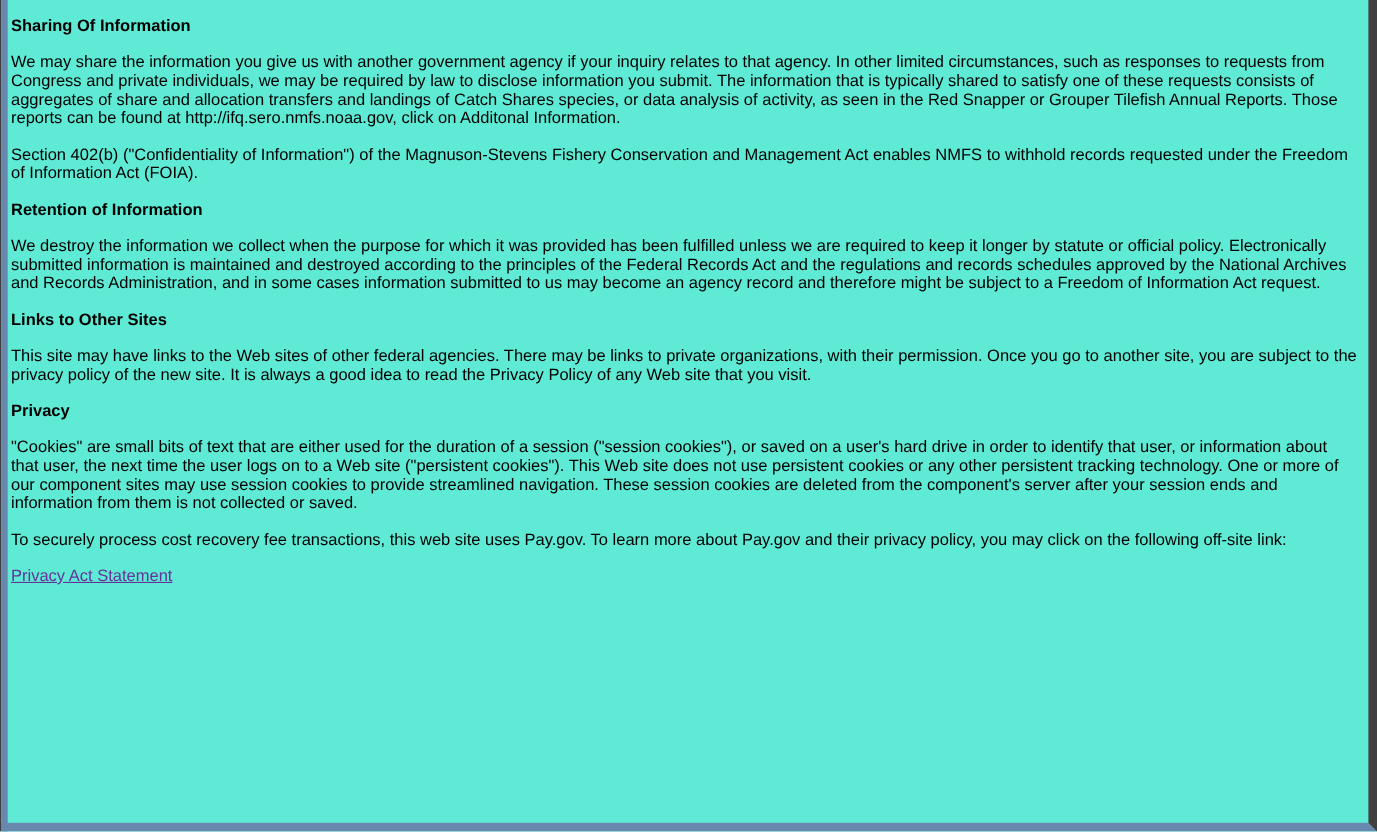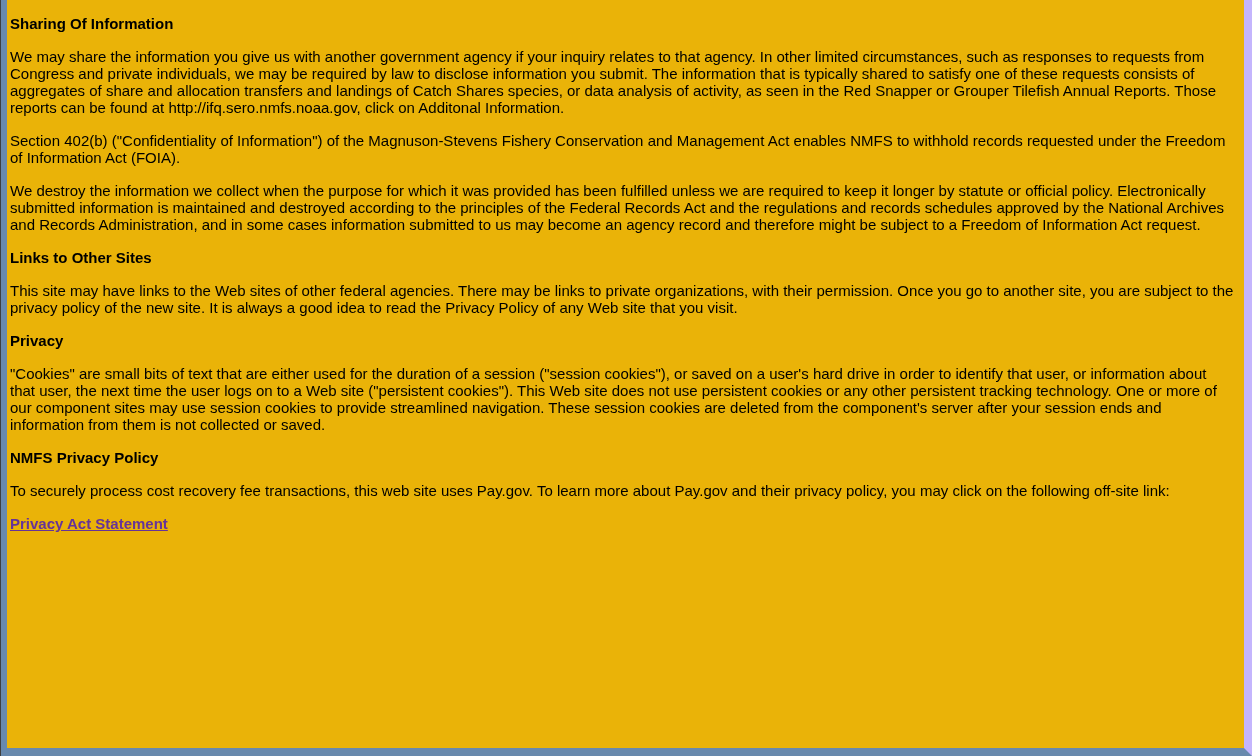--- a/index.html
+++ b/index.html
@@ -13,23 +13,23 @@
     width: 1252px;
     height: 756px;
     border-left: 1px solid #3f3f3f;
     background: #ffffff;
   }
   .frame {
     box-sizing: border-box;
     width: 100%;
     height: 100%;
     border-left: 6px solid #6889ad;
-    border-right: 8px solid #c4b5fd;
+    border-right: 8px solid #404040;
     border-bottom: 8px solid #6889ad;
-    background: #eab308;
+    background: #5eead4;
     overflow: hidden;
   }
   .content {
     box-sizing: border-box;
     padding: 15px 10px 0 3px;
     color: #000000;
     font-size: 15px;
     line-height: 17px;
   }
   .content p {
@@ -43,44 +43,44 @@
   }
   a.lnk {
     color: #0000EE;
     text-decoration: underline;
     cursor: pointer;
   }
   a.lnk.visited {
     color: #663399;
   }
   a.lnk.bold {
-    font-weight: bold;
+    font-weight: normal;
     margin-top: 48px;
   }
 </style>
 </head>
 <body>
 
 <div class="outer">
   <div class="frame">
     <div class="content">
 
       <p class="hd">Sharing Of Information</p>
       <p>We may share the information you give us with another government agency if your inquiry relates to that agency. In other limited circumstances, such as responses to requests from Congress and private individuals, we may be required by law to disclose information you submit. The information that is typically shared to satisfy one of these requests consists of aggregates of share and allocation transfers and landings of Catch Shares species, or data analysis of activity, as seen in the Red Snapper or Grouper Tilefish Annual Reports. Those reports can be found at http://ifq.sero.nmfs.noaa.gov, click on Additonal Information.</p>
       <p>Section 402(b) ("Confidentiality of Information") of the Magnuson-Stevens Fishery Conservation and Management Act enables NMFS to withhold records requested under the Freedom of Information Act (FOIA).</p>
 
+      <p class="hd">Retention of Information</p>
       <p>We destroy the information we collect when the purpose for which it was provided has been fulfilled unless we are required to keep it longer by statute or official policy. Electronically submitted information is maintained and destroyed according to the principles of the Federal Records Act and the regulations and records schedules approved by the National Archives and Records Administration, and in some cases information submitted to us may become an agency record and therefore might be subject to a Freedom of Information Act request.</p>
 
       <p class="hd">Links to Other Sites</p>
       <p>This site may have links to the Web sites of other federal agencies. There may be links to private organizations, with their permission. Once you go to another site, you are subject to the privacy policy of the new site. It is always a good idea to read the Privacy Policy of any Web site that you visit.</p>
 
       <p class="hd">Privacy</p>
       <p>"Cookies" are small bits of text that are either used for the duration of a session ("session cookies"), or saved on a user's hard drive in order to identify that user, or information about that user, the next time the user logs on to a Web site ("persistent cookies"). This Web site does not use persistent cookies or any other persistent tracking technology. One or more of our component sites may use session cookies to provide streamlined navigation. These session cookies are deleted from the component's server after your session ends and information from them is not collected or saved.</p>
 
-      <p class="hd">NMFS Privacy Policy</p>
 
       <p>
         <span>To securely process cost recovery fee transactions, this web site uses Pay.gov. To learn more about Pay.gov and their privacy policy, you may click on the following off-site link:</span><br>
       </p>
 
       <p>
         <a class="lnk visited bold" href="#">Privacy Act Statement</a>
       </p>
 
     </div>

